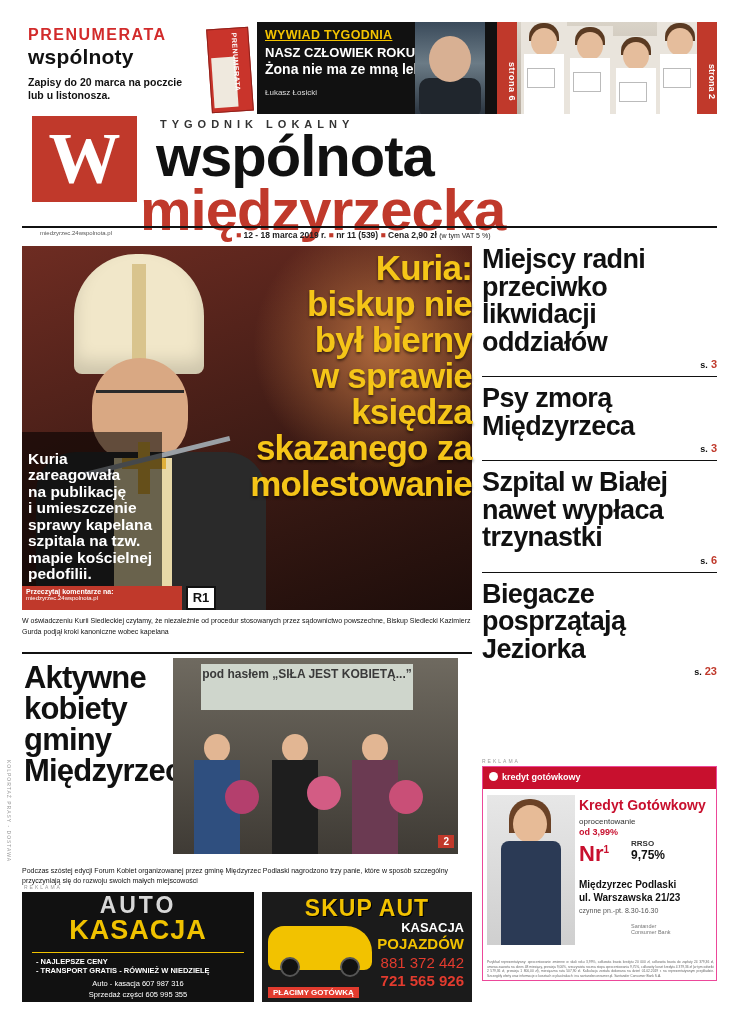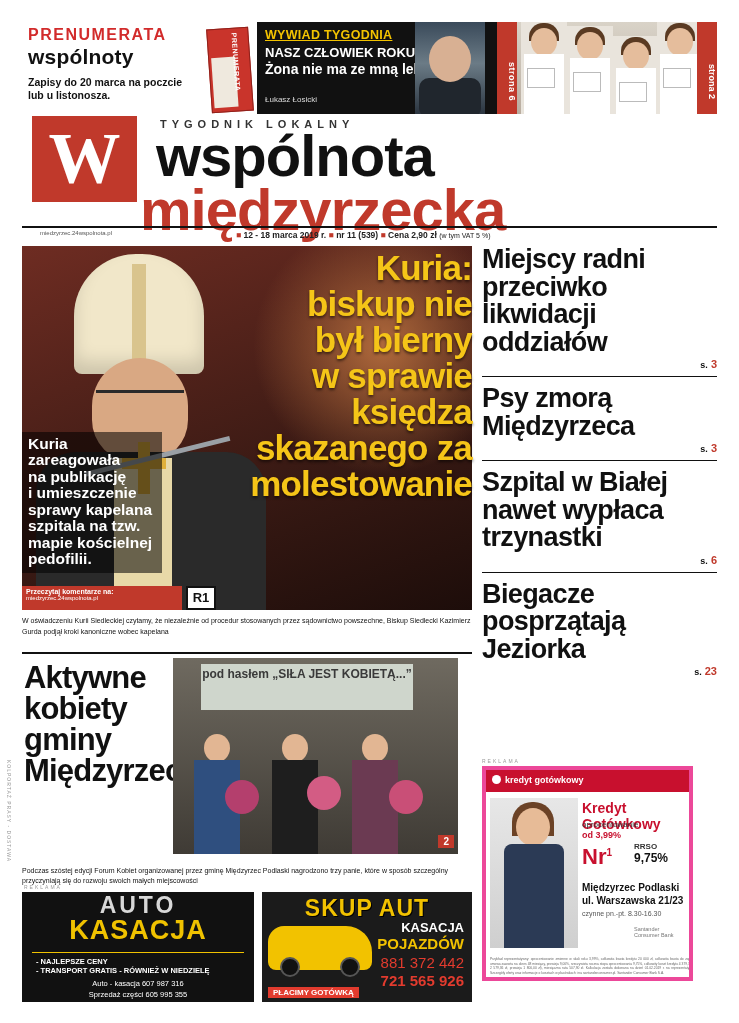--- a/index.html
+++ b/index.html
@@ -100,21 +100,21 @@
     letter-spacing: 0.3px;
     text-decoration: underline;
   }
   .promo-interview .l1 {
     font-size: 13px; font-weight: bold; margin-top: 3px;
   }
   .promo-interview .l2 {
     font-size: 14px; font-weight: bold; margin-top: 1px;
   }
   .promo-interview .name {
-    font-size: 8px; margin-top: 18px; color: #ddd;
+    font-size: 8px; margin-top: 11px; color: #ddd;
   }
   .face-a {
     position: absolute;
     right: 32px; top: 0;
     width: 70px; height: 92px;
     background: linear-gradient(180deg,#3a4a5a 0%,#6b7b86 45%,#2b3540 100%);
     overflow: hidden;
   }
   .face-a:after {
     content:"";
@@ -339,21 +339,21 @@
     line-height: 1.03;
     letter-spacing: -0.8px;
     text-shadow: 0 2px 3px rgba(0,0,0,0.55);
   }
 
   .kuria-box {
     position: absolute;
     left: 22px; top: 432px;
     width: 140px;
     background: rgba(0,0,0,0.55);
-    padding: 4px 6px 6px 6px;
+    padding: 19px 6px 6px 6px;
     z-index: 7;
   }
   .kuria-box div {
     color: #fff;
     font-weight: bold;
     font-size: 15.5px;
     line-height: 1.06;
   }
   .r1-bar {
     position: absolute;
@@ -459,23 +459,23 @@
     width: 450px;
     font-size: 7px;
     line-height: 1.45;
     color: #111;
   }
 
   
   .bank-ad {
     position: absolute;
     left: 482px; top: 766px;
-    width: 211px; height: 215px;
+    width: 235px; height: 215px;
     background: #ffffff;
-    border: 4px solid #ec4899;
+    border: 1px solid #ec4899;
     overflow: hidden;
   }
   .bank-top {
     height: 22px; background: #c8102e; color: #fff;
     font-size: 9px; padding: 5px 6px; font-weight: bold;
   }
   .bank-top .dot { display:inline-block;width:9px;height:9px;border-radius:50%;background:#fff;margin-right:4px;vertical-align:-1px;}
   .bank-title {
     position: absolute; left: 96px; top: 30px;
     font-size: 14px; font-weight: bold; color: #c8102e;

